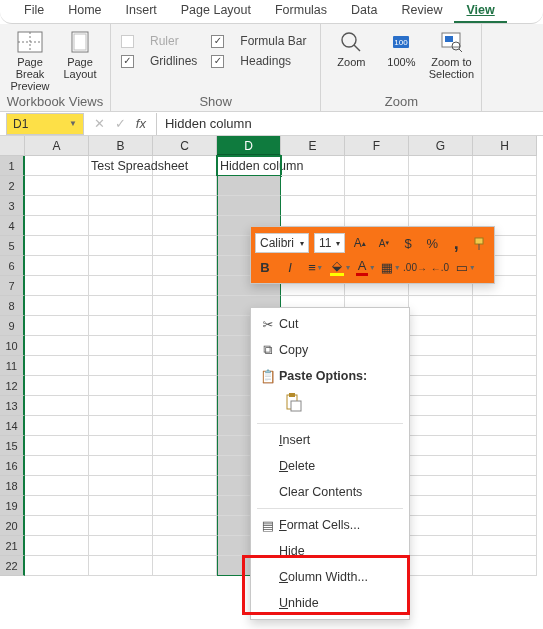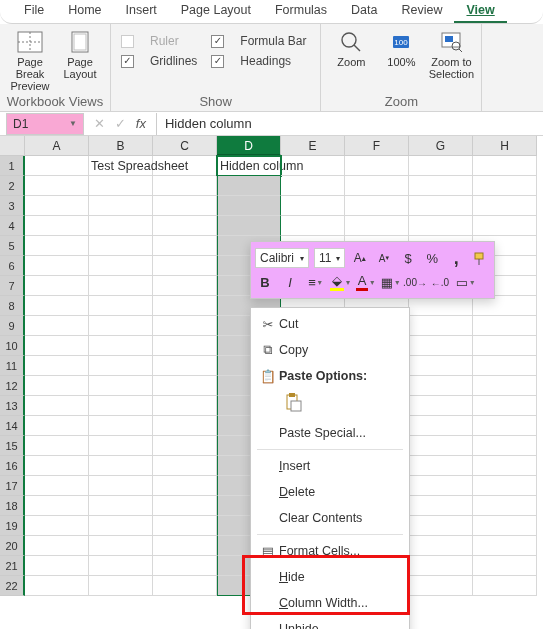--- a/index.html
+++ b/index.html
@@ -16,39 +16,39 @@
   .bigbtn { display: flex; flex-direction: column; align-items: center; justify-content: flex-start; width: 48px; height: 66px; padding-top: 2px; font-size: 11px; line-height: 12px; text-align: center; cursor: pointer; }
   .bigbtn.active { background: #d8d8d8; border: 1px solid #bcbcbc; }
   .bigbtn svg { margin-bottom: 2px; }
   .checkcol { display: flex; flex-direction: column; gap: 6px; padding: 6px 8px 0 4px; }
   .chk { display: flex; align-items: center; gap: 16px; font-size: 12px; color: #444; }
   .chk.disabled { color: #aaa; }
   .chk .box { width: 13px; height: 13px; border: 1px solid #888; display: flex; align-items: center; justify-content: center; font-size: 10px; line-height: 10px; background: #fff; }
   .chk.disabled .box { border-color: #ccc; }
   
   .namebar { display: flex; align-items: center; height: 24px; border-bottom: 1px solid #d4d4d4; }
-  .namebox { width: 78px; height: 22px; border: 1px solid #ccc; margin: 0 0 0 6px; padding: 0 6px; font-size: 12px; display: flex; align-items: center; justify-content: space-between; background: #f9a8d4; }
+  .namebox { width: 78px; height: 22px; border: 1px solid #ccc; margin: 0 0 0 6px; padding: 0 6px; font-size: 12px; display: flex; align-items: center; justify-content: space-between; background: #fde047; }
   .fxicons { display: flex; gap: 10px; padding: 0 10px; color: #bbb; font-size: 13px; }
   .fxbar { flex: 1; border-left: 1px solid #ccc; height: 22px; padding: 0 8px; display: flex; align-items: center; font-size: 13px; }
   
   .sheet { position: relative; }
   .colheads { display: flex; height: 20px; }
   .corner { width: 25px; border-right: 1px solid #ccc; border-bottom: 1px solid #ccc; background: #e6e6e6; }
   .ch { width: 64px; border-right: 1px solid #ccc; border-bottom: 1px solid #ccc; background: #e6e6e6; text-align: center; font-size: 12px; line-height: 20px; color: #333; }
   .ch.sel { background: #0f7b3e; color: #fff; border-bottom: 2px solid #0b5c2e; }
   .row { display: flex; height: 20px; }
   .rh { width: 25px; border-right: 1px solid #ccc; border-bottom: 1px solid #ccc; background: #e6e6e6; text-align: center; font-size: 11px; line-height: 20px; }
   .rh.sel { background: #d2d2d2; border-right: 2px solid #0f7b3e; }
   .cell { width: 64px; border-right: 1px solid #d8d8d8; border-bottom: 1px solid #d8d8d8; font-size: 12.5px; line-height: 20px; padding-left: 2px; overflow: visible; white-space: nowrap; position: relative; }
   .colsel { background: #cfcfcf; border-right: 1px solid #0f7b3e; border-left: 1px solid #0f7b3e; }
   .row:last-child .colsel { border-bottom: 1px solid #0f7b3e; }
   .activecell { outline: 2px solid #0f7b3e; outline-offset: -1px; background: #fff; }
   .ztop { z-index: 1; }
 
-  .minitb { position: absolute; left: 250px; top: 241px; width: 245px; background: #f0abfc; border: 1px solid #c8c8c8; box-shadow: 0 4px 10px rgba(0,0,0,0.18); z-index: 20; padding: 4px; }
+  .minitb { position: absolute; left: 250px; top: 226px; width: 245px; background: #f97316; border: 1px solid #c8c8c8; box-shadow: 0 4px 10px rgba(0,0,0,0.18); z-index: 20; padding: 4px; }
   .minitb-row { display: flex; align-items: center; gap: 5px; height: 24px; }
   .tb-input { border: 1px solid #ccc; height: 20px; font-size: 12px; padding: 0 4px; display: flex; align-items: center; justify-content: space-between; gap: 3px; background: #fff; }
   .tb-btn { width: 20px; height: 20px; display: flex; align-items: center; justify-content: center; font-size: 13px; cursor: pointer; }
   .dd::after { content: "▾"; font-size: 8px; color: #666; margin-left: 2px; }
   
   .ctxmenu { position: absolute; left: 250px; top: 307px; width: 160px; background: #fff; border: 1px solid #c8c8c8; box-shadow: 0 4px 10px rgba(0,0,0,0.18); z-index: 20; padding: 3px 0; }
   .mi { display: flex; align-items: center; height: 26px; padding: 0 10px 0 6px; font-size: 12.5px; cursor: pointer; }
   .mi .ico { width: 22px; display: flex; justify-content: center; color: #555; font-size: 13px; }
   .mi .txt { flex: 1; }
   .mi .u { text-decoration: underline; }
@@ -347,31 +347,20 @@
         <div class="cell"></div>
         <div class="cell"></div>
         <div class="cell"></div>
         <div class="cell colsel"></div>
         <div class="cell"></div>
         <div class="cell"></div>
         <div class="cell"></div>
         <div class="cell"></div>
       </div>
       <div class="row">
-        <div class="rh sel">17</div>
-        <div class="cell"></div>
-        <div class="cell"></div>
-        <div class="cell"></div>
-        <div class="cell colsel"></div>
-        <div class="cell"></div>
-        <div class="cell"></div>
-        <div class="cell"></div>
-        <div class="cell"></div>
-      </div>
-      <div class="row">
         <div class="rh sel">18</div>
         <div class="cell"></div>
         <div class="cell"></div>
         <div class="cell"></div>
         <div class="cell colsel"></div>
         <div class="cell"></div>
         <div class="cell"></div>
         <div class="cell"></div>
         <div class="cell"></div>
       </div>
@@ -474,24 +463,20 @@
       <span class="ico">📋</span>
       <span class="txt">Paste Options:</span>
     </div>
   <div class="paste-icons"><span class="paste-icon">
     <svg width="20" height="20">
           <rect x="4" y="2" width="10" height="14" fill="#fff" stroke="#b58b2b"></rect>
           <rect x="6" y="0" width="6" height="4" fill="#b58b2b"></rect>
           <rect x="8" y="8" width="10" height="10" fill="#fff" stroke="#888"></rect>
         </svg>
   </span></div>
-  <div class="mi">
-      <span class="ico"></span>
-      <span class="txt"><span>Paste Special...</span></span>
-    </div>
   <div class="sep"></div>
   <div class="mi">
       <span class="ico"></span>
       <span class="txt"><span class="u">I</span>nsert</span>
     </div>
   <div class="mi">
       <span class="ico"></span>
       <span class="txt"><span class="u">D</span>elete</span>
     </div>
   <div class="mi">

